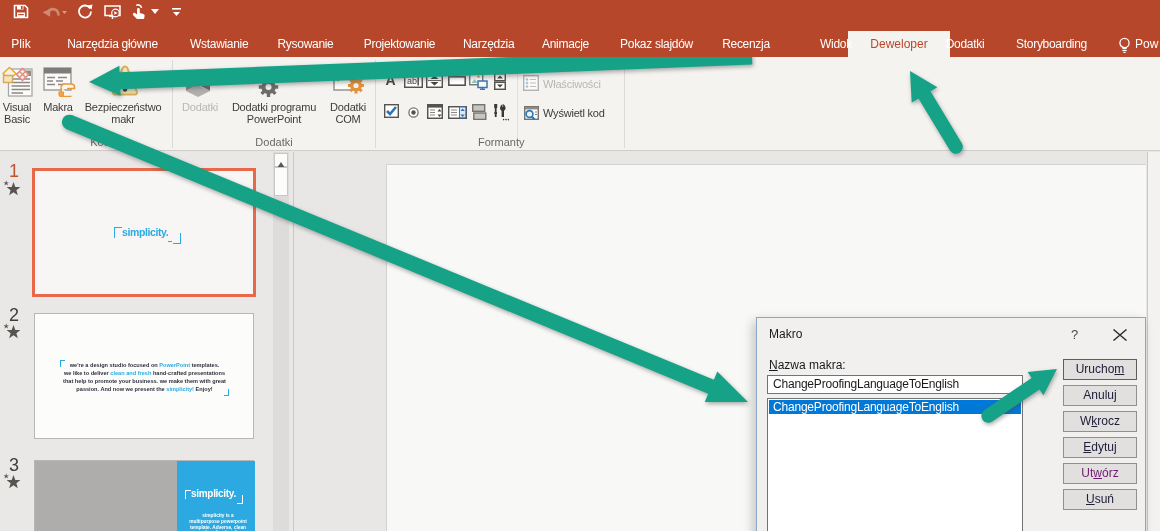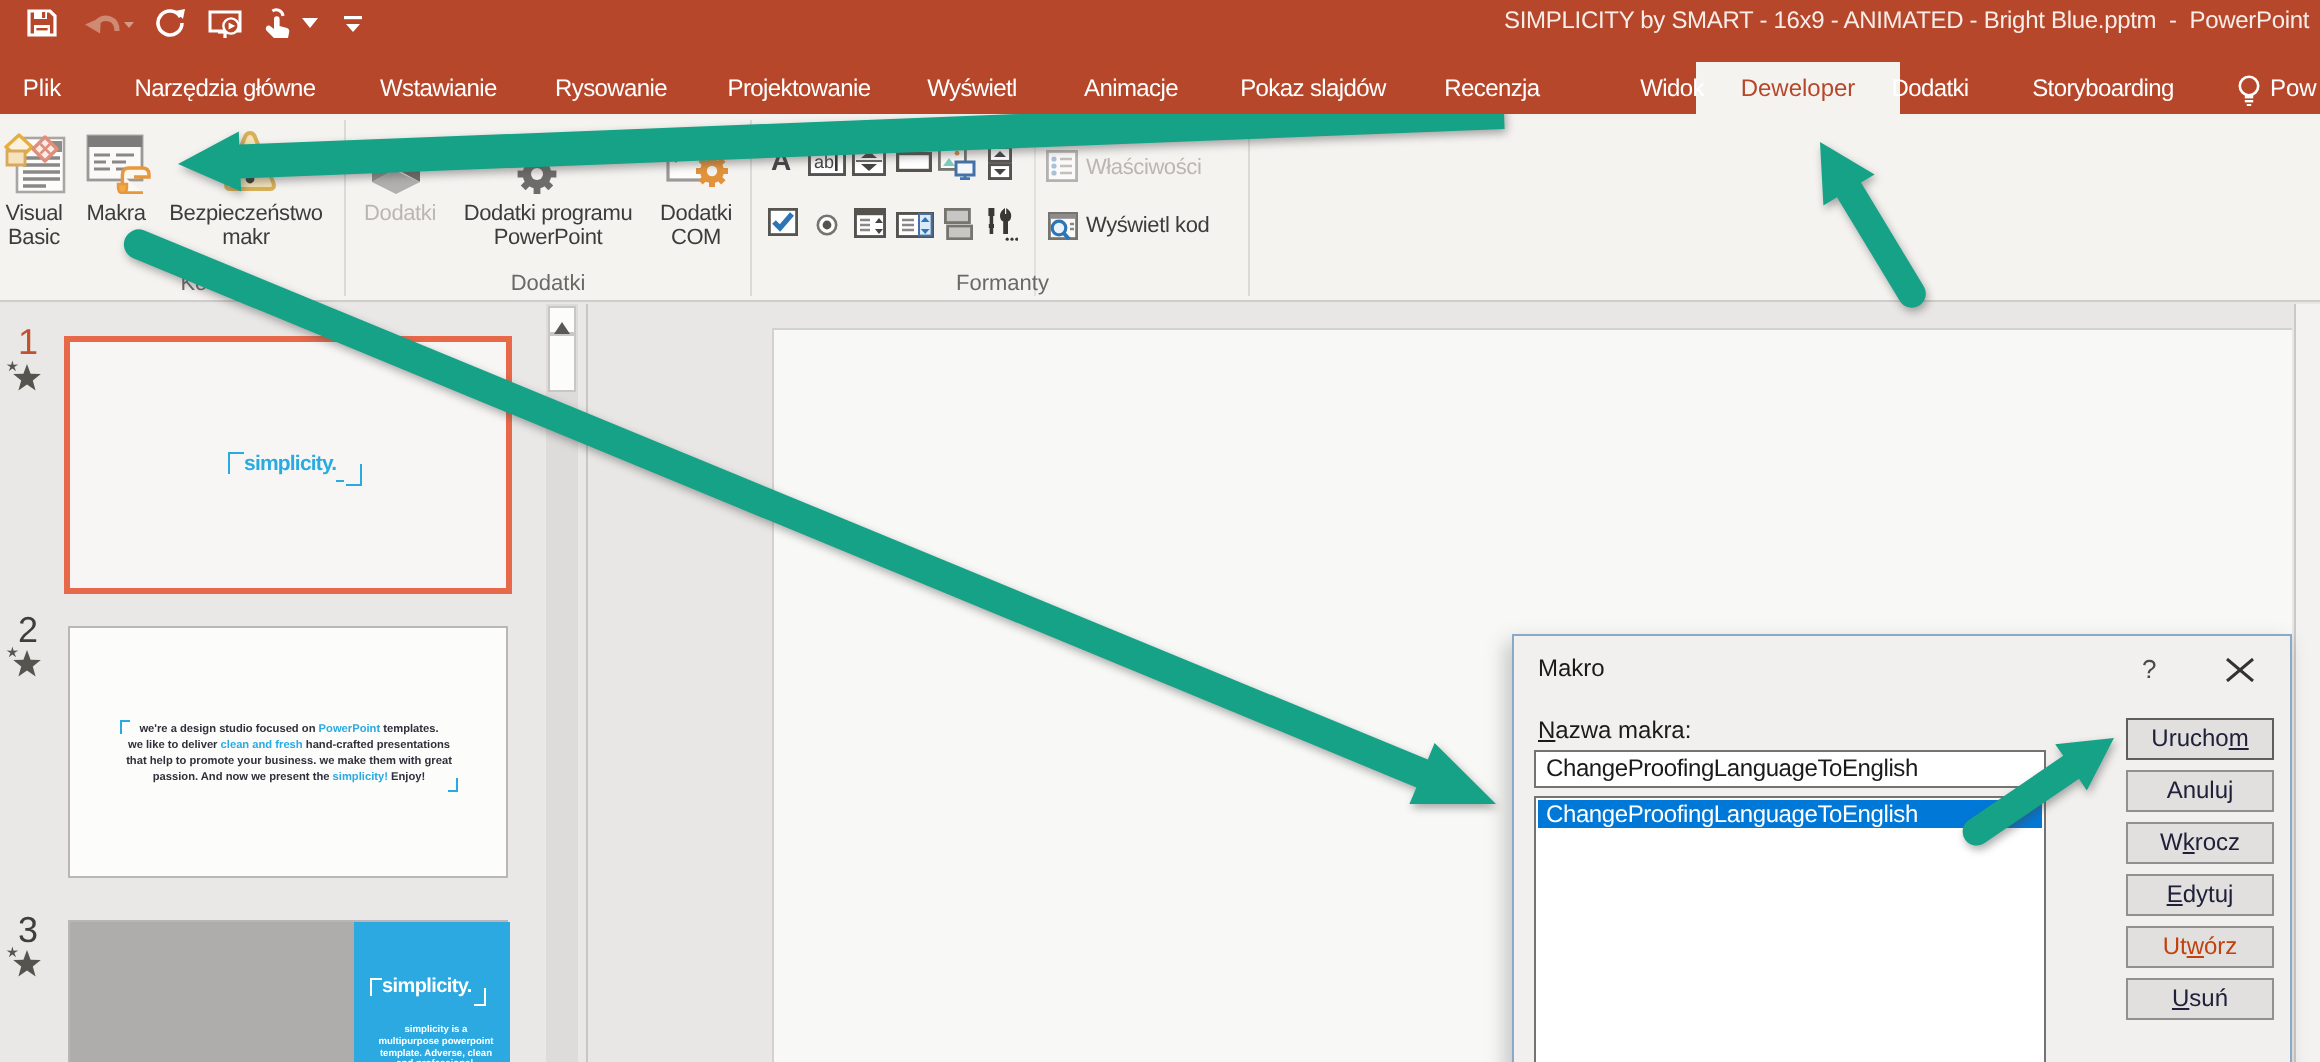--- a/index.html
+++ b/index.html
@@ -67,28 +67,27 @@
   <svg class="abs" style="left:172px;top:8px" width="9" height="8" viewBox="0 0 9 8">
       <rect x="0" y="0" width="9" height="1.6" fill="#fff"></rect>
       <path d="M1 4H8L4.5 8Z" fill="#fff"></path>
     </svg>
   <svg class="abs" style="left:1117px;top:37px" width="15" height="16" viewBox="0 0 15 16">
     <circle cx="7.5" cy="6" r="4.6" fill="none" stroke="#fff" stroke-width="1.3"></circle>
     <rect x="5.4" y="11" width="4.2" height="1.2" fill="#fff"></rect>
       <rect x="5.4" y="13" width="4.2" height="1.2" fill="#fff"></rect>
       <rect x="6.4" y="15" width="2.2" height="1" fill="#fff"></rect>
   </svg>
-  <div id="title">SIMPLICITY by SMART - 16x9 - ANIMATED - Bright Blue.pptm&nbsp;&nbsp;-&nbsp;&nbsp;PowerPoint</div>
   <div id="devtab">Deweloper</div>
   <div class="tab" style="left:1px;width:40px">Plik</div>
   <div class="tab" style="left:67px;width:91px;letter-spacing:-.3px">Narzędzia główne</div>
   <div class="tab" style="left:190px;width:58px;letter-spacing:-.3px">Wstawianie</div>
   <div class="tab" style="left:277px;width:57px;letter-spacing:-.3px">Rysowanie</div>
   <div class="tab" style="left:362px;width:75px;letter-spacing:-.3px">Projektowanie</div>
-  <div class="tab" style="left:463px;width:46px;letter-spacing:-.3px">Wyświetl</div>
+  <div class="tab" style="left:463px;width:46px;letter-spacing:-.3px">Narzędzia</div>
   <div class="tab" style="left:541px;width:49px;letter-spacing:-.3px">Animacje</div>
   <div class="tab" style="left:620px;width:73px;letter-spacing:-.3px">Pokaz slajdów</div>
   <div class="tab" style="left:722px;width:48px;letter-spacing:-.3px">Recenzja</div>
   <div class="tab" style="left:819px;width:34px;letter-spacing:-.3px">Widok</div>
   <div class="tab" style="left:945px;width:40px;letter-spacing:-.3px">Dodatki</div>
   <div class="tab" style="left:1015px;width:73px;letter-spacing:-.3px">Storyboarding</div>
   <div class="tab" style="left:1135px;width:30px;text-align:left">Pow</div>
 </div>
 
 <div id="ribbon">
@@ -323,21 +322,21 @@
     </svg>
   <div class="abs" style="left:12px;top:40px;font-size:12px;color:#1A1A1A"><u>N</u>azwa makra:</div>
   <div class="abs" style="left:10px;top:57px;width:256px;height:19px;background:#fff;border:1px solid #737373;font-size:12px;line-height:17px;padding-left:5px;letter-spacing:-.2px;color:#1A1A1A">ChangeProofingLanguageToEnglish</div>
   <div class="abs" style="left:10px;top:80px;width:256px;height:134px;background:#fff;border:1px solid #737373">
     <div class="abs" style="left:1px;top:1px;width:252px;height:14px;background:#0078D7;color:#fff;font-size:12px;line-height:14px;padding-left:4px;letter-spacing:-.2px">ChangeProofingLanguageToEnglish</div>
   </div>
   <div class="btn" style="top:41px;border-color:#5E5E5E">Urucho<u>m</u></div>
   <div class="btn" style="top:67px">Anuluj</div>
   <div class="btn" style="top:93px">W<u>k</u>rocz</div>
   <div class="btn" style="top:119px"><u>E</u>dytuj</div>
-  <div class="btn" style="top:145px;color:#c2410c">Ut<u>w</u>órz</div>
+  <div class="btn" style="top:145px;color:#701a75">Ut<u>w</u>órz</div>
   <div class="btn" style="top:171px"><u>U</u>suń</div>
 </div>
 
 <svg id="arrows" viewBox="0 0 1160 531">
   <g fill="#16A287" filter="drop-shadow(1px 2px 2px rgba(70,70,70,0.45))">
     <path d="M89.0,82.0 L119.4,65.8 L119.6,72.3 L751.7,47.5 L752.3,64.5 L120.3,89.3 L120.6,95.8 Z"></path>
     <path d="M748.0,402.0 L704.7,402.0 L708.2,393.7 L66.1,128.9 A7.5,7.5 0 0 1 71.9,115.1 L713.9,379.8 L717.3,371.5 Z"></path>
     <path d="M1057.0,369.0 L1043.4,395.2 L1039.5,389.4 L991.9,421.8 A7.0,7.0 0 0 1 984.1,410.2 L1031.6,377.9 L1027.6,372.1 Z"></path>
     <path d="M910.0,71.0 L937.3,87.2 L930.5,91.3 L962.0,143.4 A7.0,7.0 0 0 1 950.0,150.6 L918.5,98.6 L911.7,102.7 Z"></path>
   </g>

